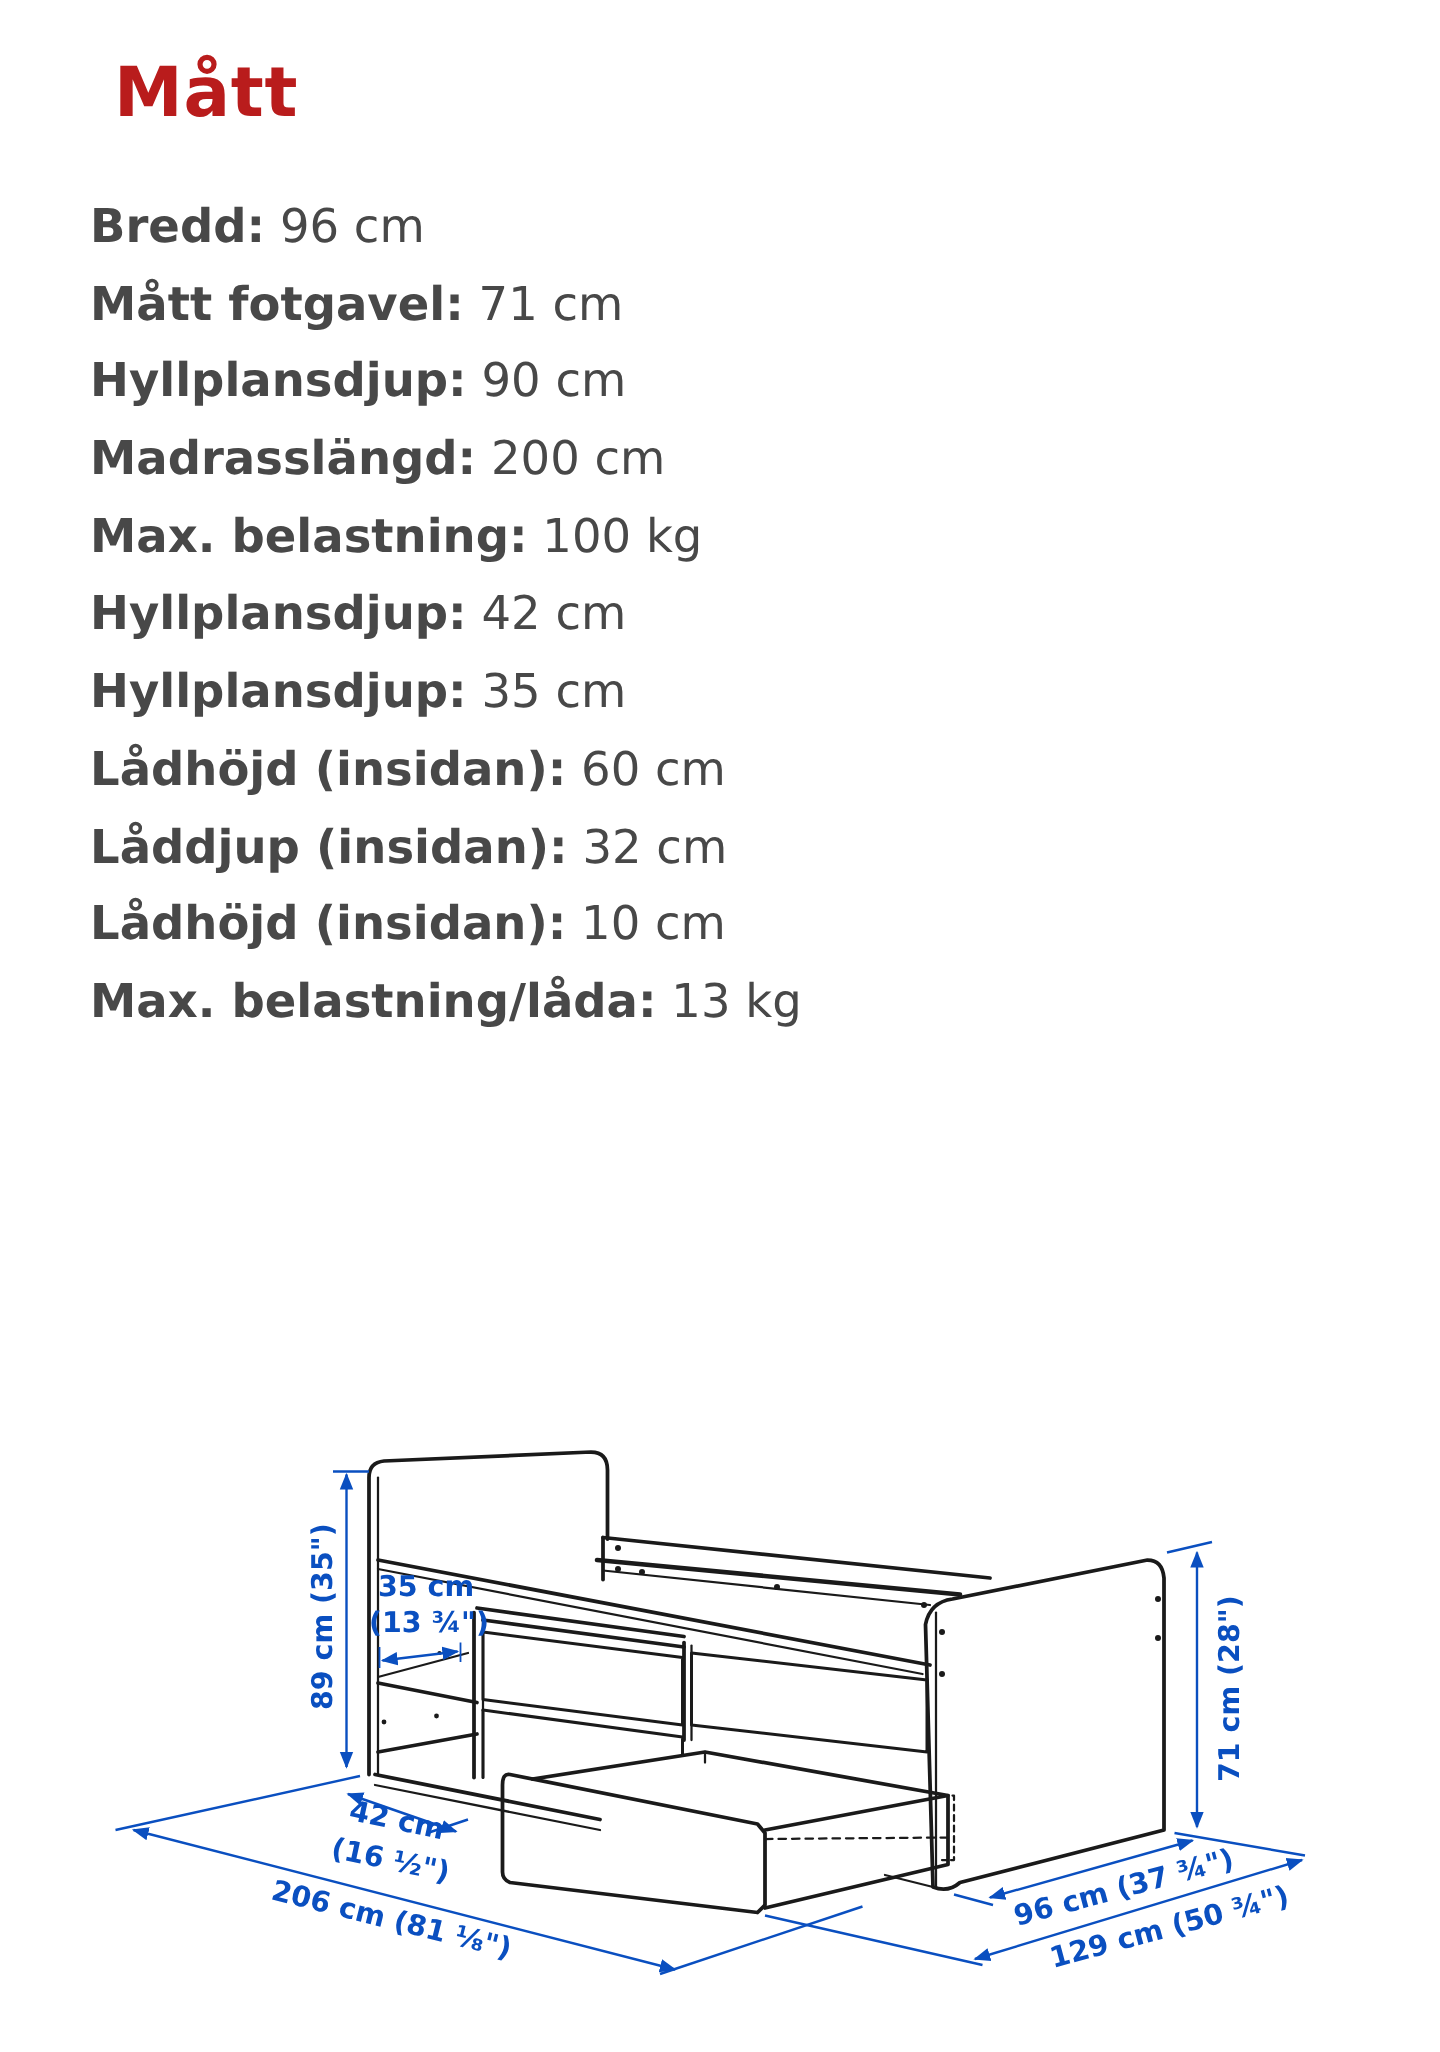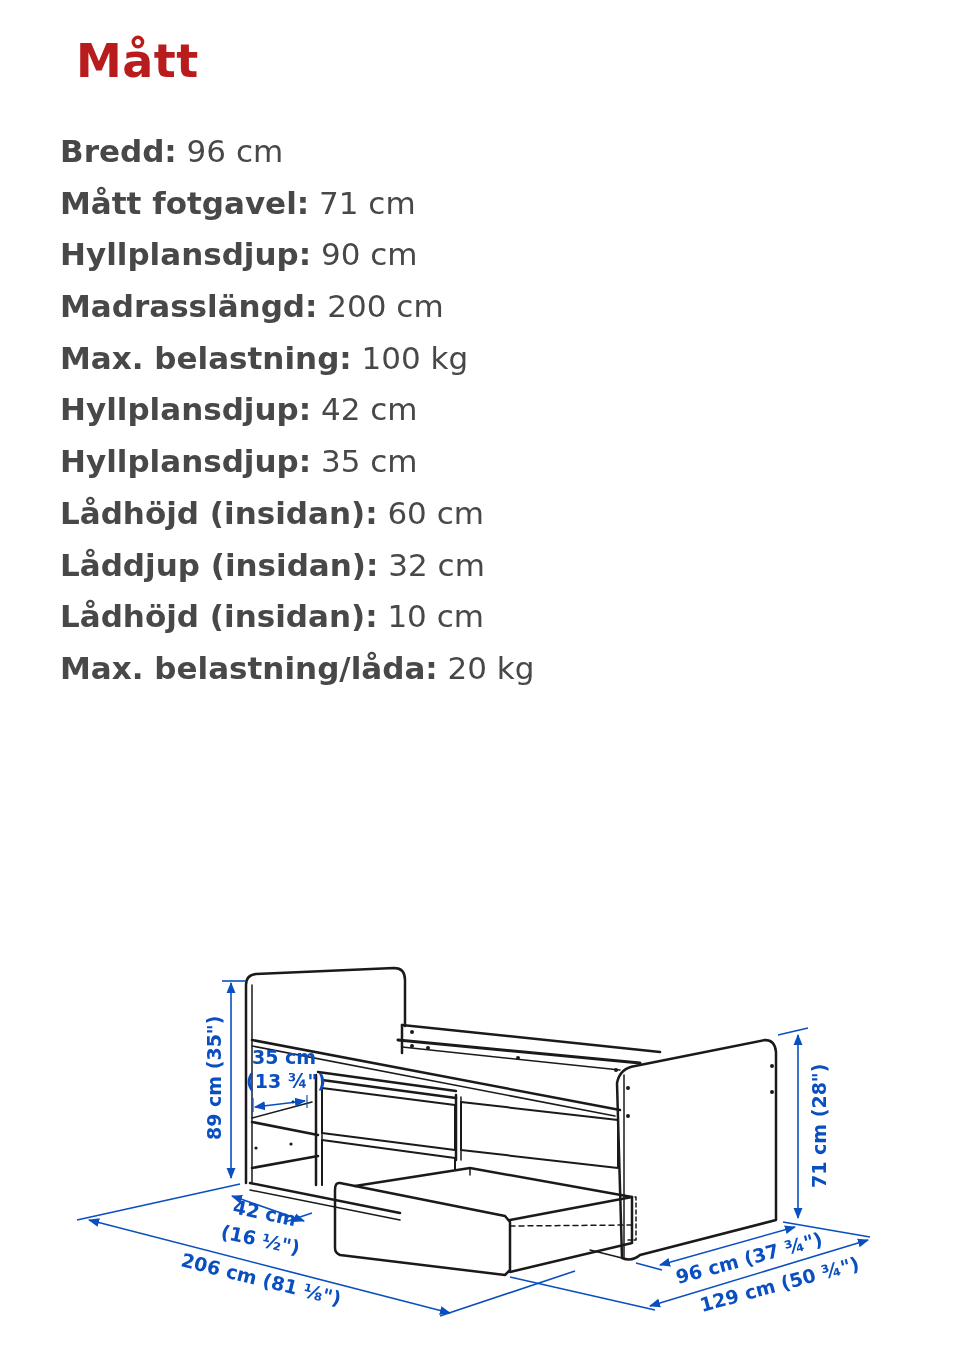--- a/index.html
+++ b/index.html
@@ -24,21 +24,21 @@
   <li class="spec-row"><span class="spec-label">Bredd:</span> <span class="spec-value">96 cm</span></li>
   <li class="spec-row"><span class="spec-label">Mått fotgavel:</span> <span class="spec-value">71 cm</span></li>
   <li class="spec-row"><span class="spec-label">Hyllplansdjup:</span> <span class="spec-value">90 cm</span></li>
   <li class="spec-row"><span class="spec-label">Madrasslängd:</span> <span class="spec-value">200 cm</span></li>
   <li class="spec-row"><span class="spec-label">Max. belastning:</span> <span class="spec-value">100 kg</span></li>
   <li class="spec-row"><span class="spec-label">Hyllplansdjup:</span> <span class="spec-value">42 cm</span></li>
   <li class="spec-row"><span class="spec-label">Hyllplansdjup:</span> <span class="spec-value">35 cm</span></li>
   <li class="spec-row"><span class="spec-label">Lådhöjd (insidan):</span> <span class="spec-value">60 cm</span></li>
   <li class="spec-row"><span class="spec-label">Låddjup (insidan):</span> <span class="spec-value">32 cm</span></li>
   <li class="spec-row"><span class="spec-label">Lådhöjd (insidan):</span> <span class="spec-value">10 cm</span></li>
-  <li class="spec-row"><span class="spec-label">Max. belastning/låda:</span> <span class="spec-value">20 kg</span></li>
+  <li class="spec-row"><span class="spec-label">Max. belastning/låda:</span> <span class="spec-value">13 kg</span></li>
 </ul>
 
 <svg class="diagram" viewBox="0 940 960 428" xmlns="http://www.w3.org/2000/svg">
   <defs>
     <marker id="arr" viewBox="0 0 10 10" refX="9" refY="5" markerWidth="7" markerHeight="7" orient="auto-start-reverse">
       <path d="M0,1 L10,5 L0,9 z" fill="#0a4fc0"></path>
     </marker>
   </defs>
 
   <g fill="none" stroke="#1a1a1a" stroke-width="2.5" stroke-linejoin="round" stroke-linecap="round">

